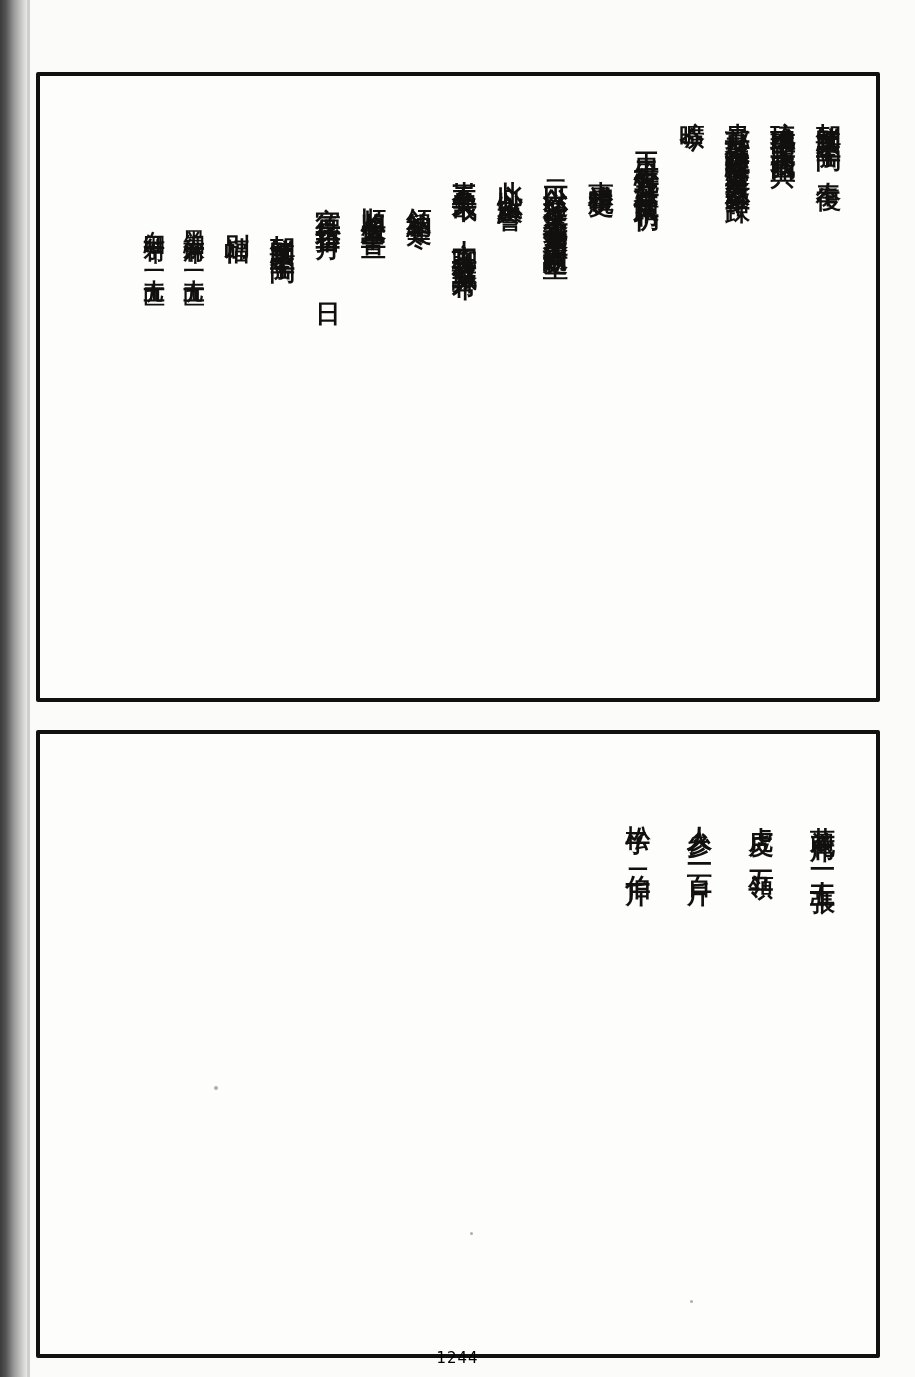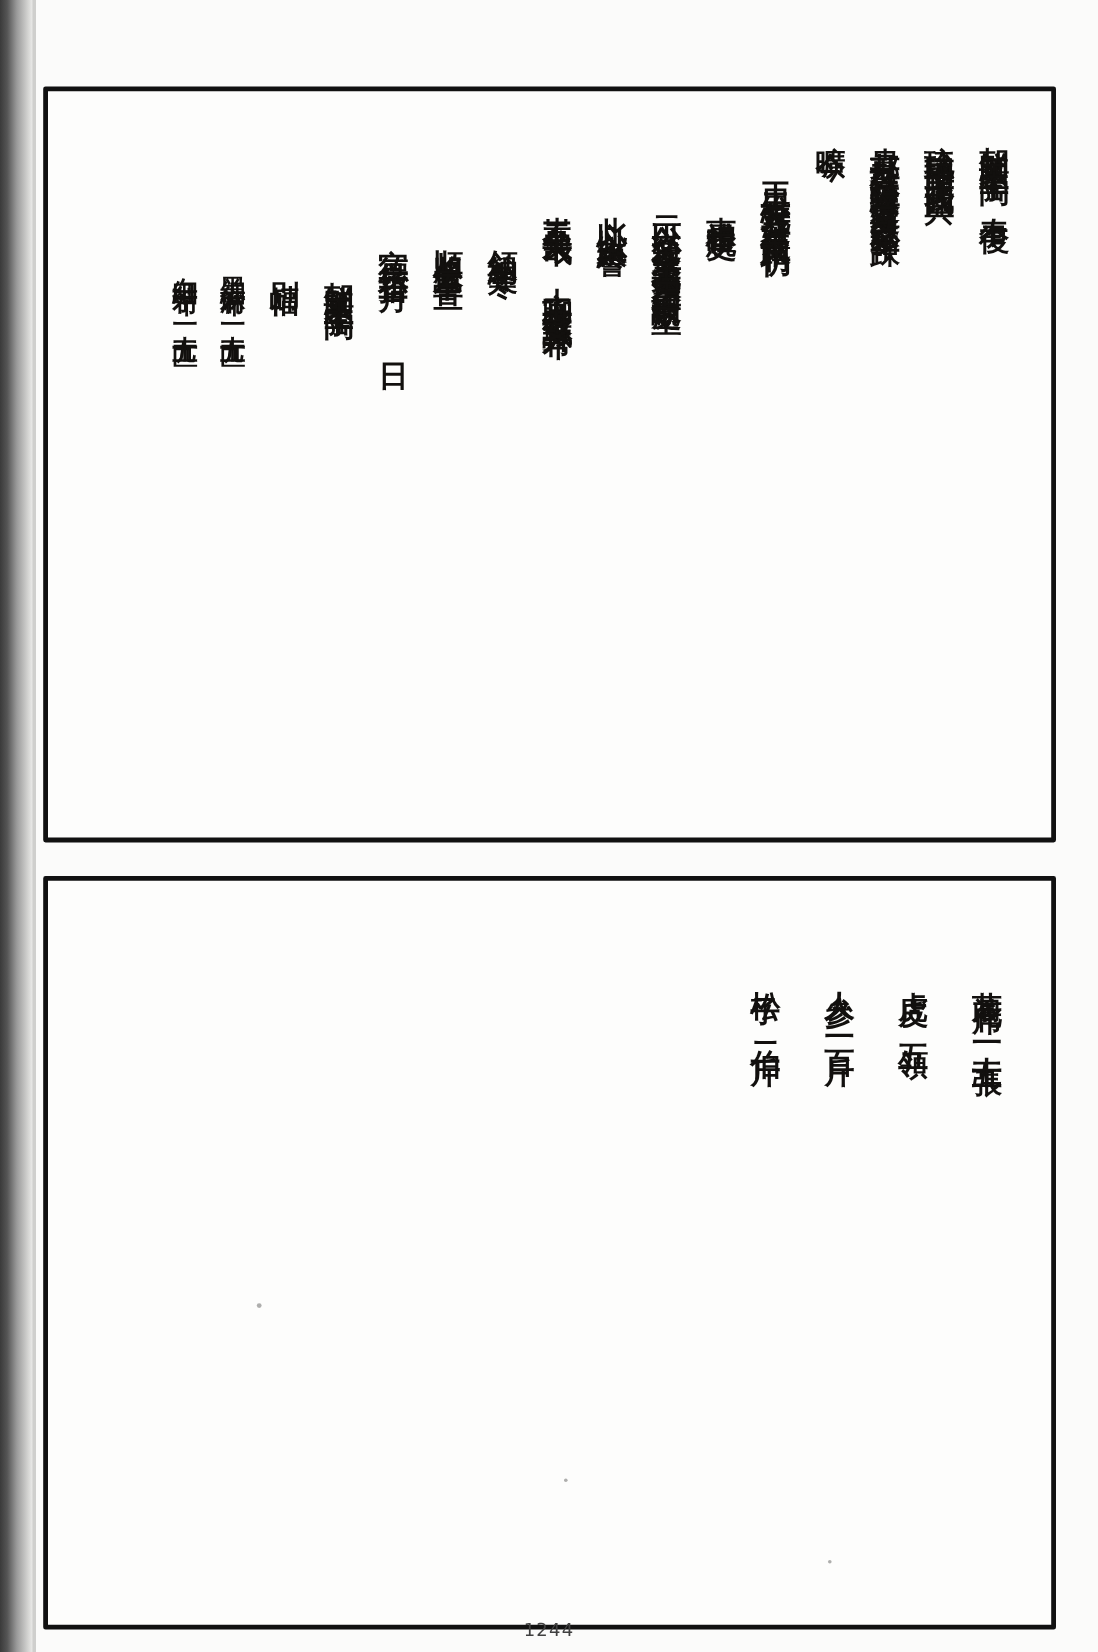--- a/index.html
+++ b/index.html
@@ -109,21 +109,21 @@
 
   
   #page-number {
     position: absolute;
     left: 0;
     right: 0;
     bottom: 10px;
     text-align: center;
     font-family: "DejaVu Sans", sans-serif;
     font-size: 15px;
-    color: #404040;
+    color: #000000;
     letter-spacing: 1px;
   }
 
   
   .speck {
     position: absolute;
     background: #6d6d6b;
     border-radius: 50%;
     opacity: 0.55;
   }

